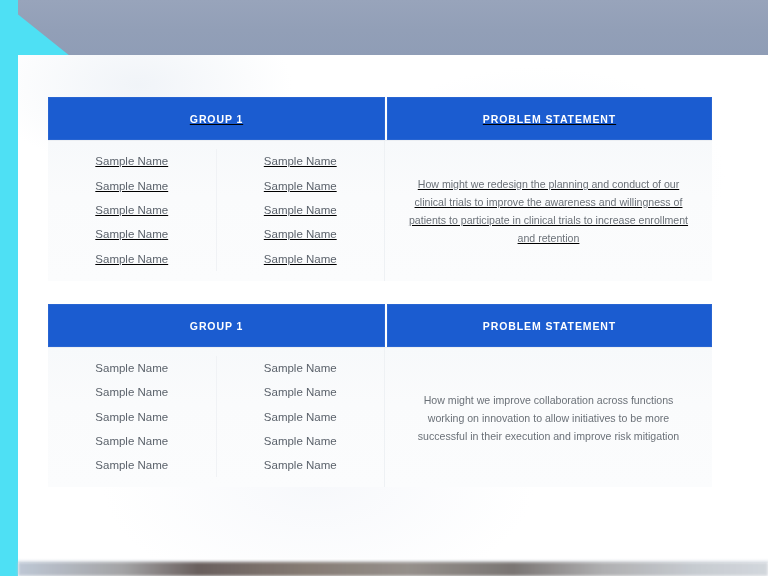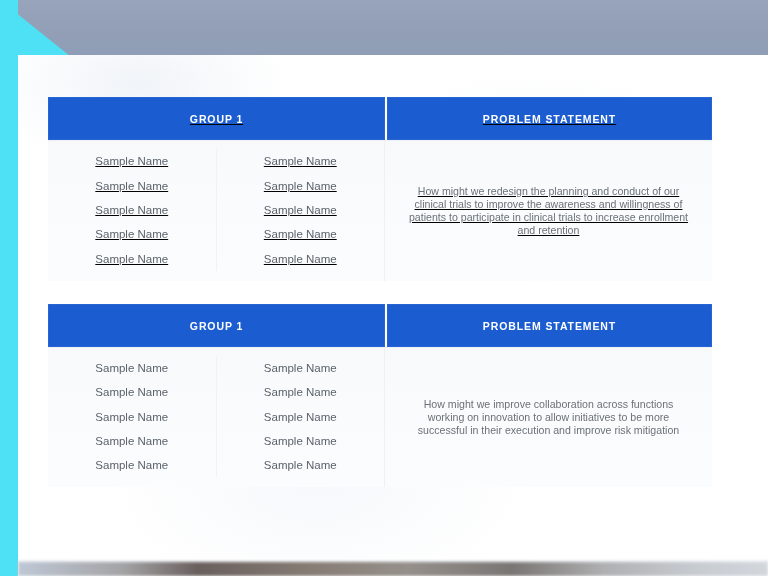--- a/index.html
+++ b/index.html
@@ -123,21 +123,21 @@
     color:#5b626b;
     white-space:nowrap;
   }
   .problem-col {
     flex:1;
     display:flex; align-items:center; justify-content:center;
     padding:10px 20px;
   }
   .problem-text {
     font-size:10.6px;
-    line-height:13px;
+    line-height:18px;
     color:#6b7178;
     text-align:center;
   }
   #table-1 .tbody { height:141px; }
   #table-2 .tbody { height:140px; }
 </style>
 </head>
 <body>
 
 <div id="slide">

